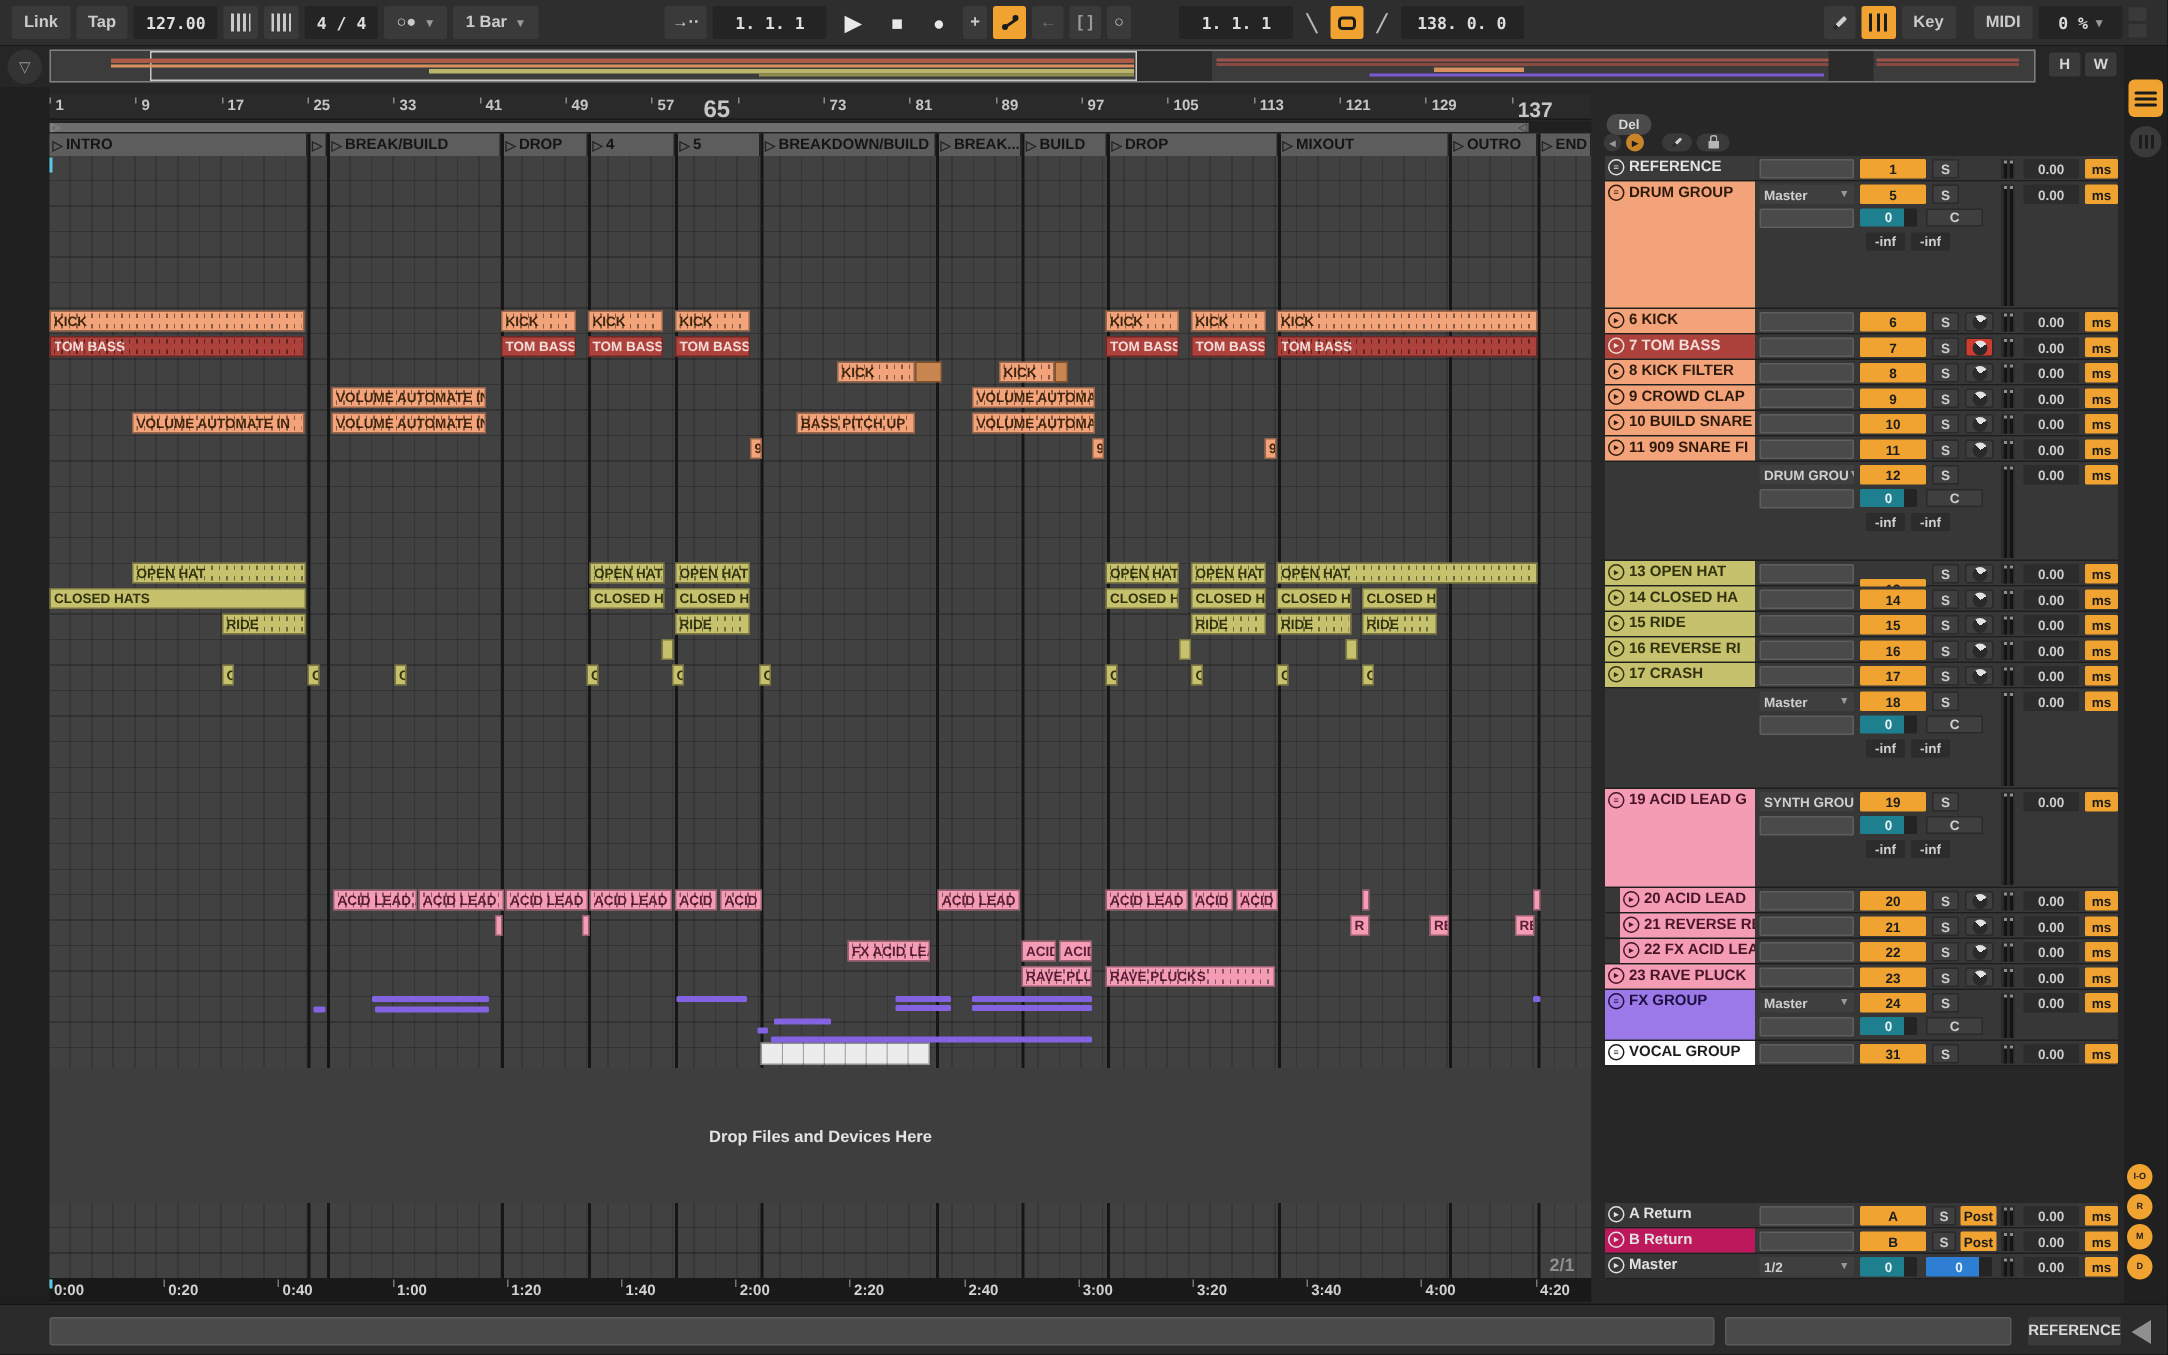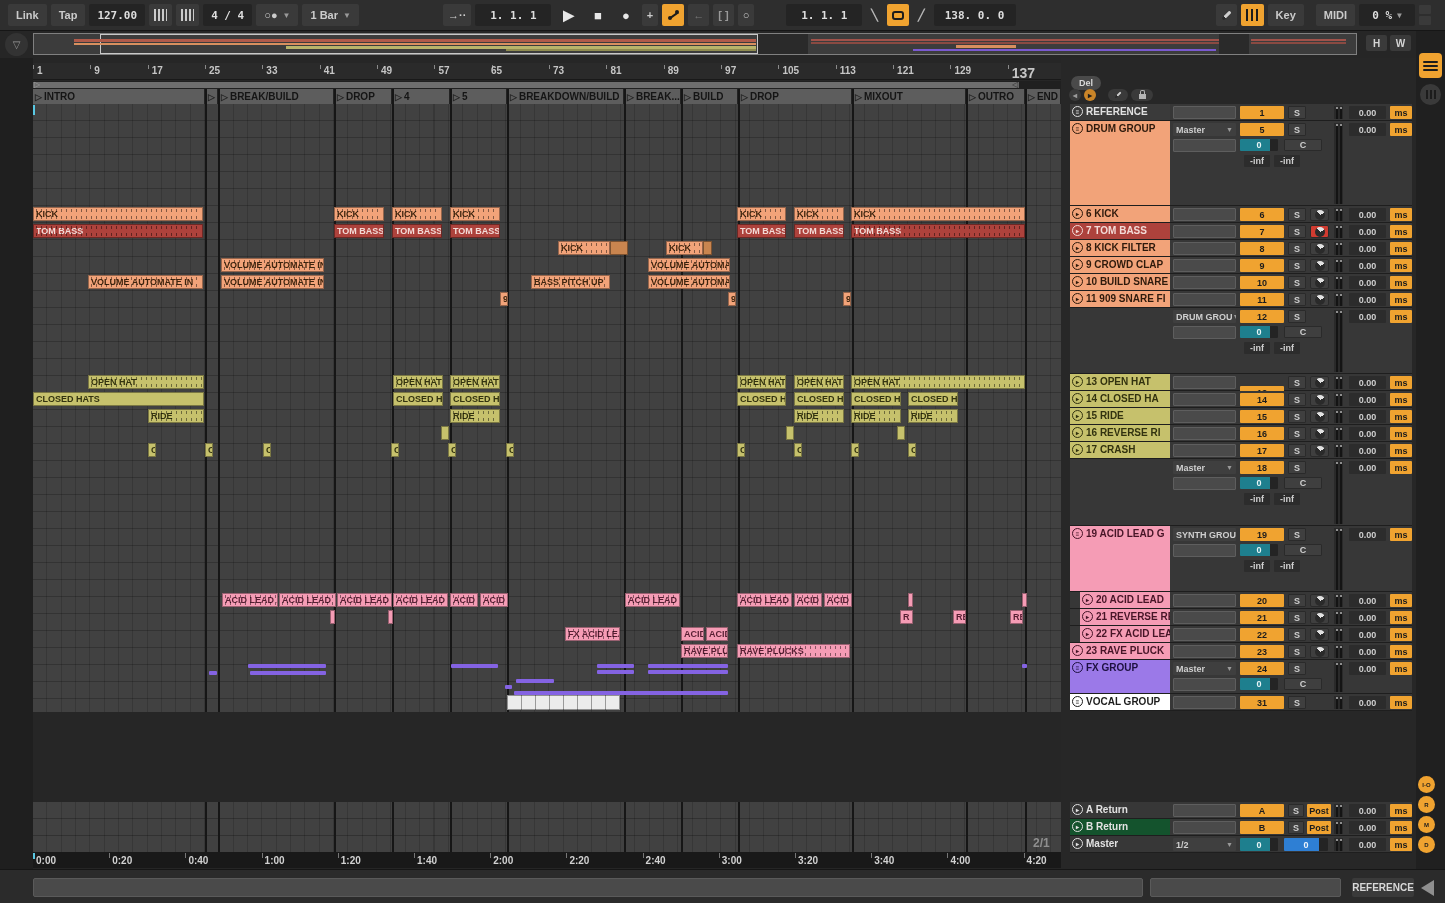--- a/index.html
+++ b/index.html
@@ -231,21 +231,21 @@
       <div style="position: absolute; left: 176.02px; top: 2px; color: rgb(198, 198, 198); font-size: 10px; font-weight: bold;">25</div>
       <div style="position: absolute; left: 229.36px; top: 2px; width: 1px; height: 4px; background: rgb(138, 138, 138);"></div>
       <div style="position: absolute; left: 233.36px; top: 2px; color: rgb(198, 198, 198); font-size: 10px; font-weight: bold;">33</div>
       <div style="position: absolute; left: 286.7px; top: 2px; width: 1px; height: 4px; background: rgb(138, 138, 138);"></div>
       <div style="position: absolute; left: 290.7px; top: 2px; color: rgb(198, 198, 198); font-size: 10px; font-weight: bold;">41</div>
       <div style="position: absolute; left: 344.04px; top: 2px; width: 1px; height: 4px; background: rgb(138, 138, 138);"></div>
       <div style="position: absolute; left: 348.04px; top: 2px; color: rgb(198, 198, 198); font-size: 10px; font-weight: bold;">49</div>
       <div style="position: absolute; left: 401.38px; top: 2px; width: 1px; height: 4px; background: rgb(138, 138, 138);"></div>
       <div style="position: absolute; left: 405.38px; top: 2px; color: rgb(198, 198, 198); font-size: 10px; font-weight: bold;">57</div>
       <div style="position: absolute; left: 458.72px; top: 2px; width: 1px; height: 4px; background: rgb(138, 138, 138);"></div>
-      <div style="position: absolute; left: 458px; top: 2px; color: rgb(198, 198, 198); font-size: 10px; font-weight: bold;">65</div>
+      <div style="position: absolute; left: 436px; top: 2px; color: rgb(198, 198, 198); font-size: 16px; font-weight: bold;">65</div>
       <div style="position: absolute; left: 516.06px; top: 2px; width: 1px; height: 4px; background: rgb(138, 138, 138);"></div>
       <div style="position: absolute; left: 520.06px; top: 2px; color: rgb(198, 198, 198); font-size: 10px; font-weight: bold;">73</div>
       <div style="position: absolute; left: 573.4px; top: 2px; width: 1px; height: 4px; background: rgb(138, 138, 138);"></div>
       <div style="position: absolute; left: 577.4px; top: 2px; color: rgb(198, 198, 198); font-size: 10px; font-weight: bold;">81</div>
       <div style="position: absolute; left: 630.74px; top: 2px; width: 1px; height: 4px; background: rgb(138, 138, 138);"></div>
       <div style="position: absolute; left: 634.74px; top: 2px; color: rgb(198, 198, 198); font-size: 10px; font-weight: bold;">89</div>
       <div style="position: absolute; left: 688.08px; top: 2px; width: 1px; height: 4px; background: rgb(138, 138, 138);"></div>
       <div style="position: absolute; left: 692.08px; top: 2px; color: rgb(198, 198, 198); font-size: 10px; font-weight: bold;">97</div>
       <div style="position: absolute; left: 745.42px; top: 2px; width: 1px; height: 4px; background: rgb(138, 138, 138);"></div>
       <div style="position: absolute; left: 749.42px; top: 2px; color: rgb(198, 198, 198); font-size: 10px; font-weight: bold;">105</div>
@@ -310,20 +310,21 @@
       <div class="marker" style="left: 934px; width: 58px;">
         <span class="tri">▷</span>
         <span>OUTRO</span>
       </div>
       <div class="marker" style="left: 993px; width: 35px;">
         <span class="tri">▷</span>
         <span>END</span>
       </div>
     </div>
   <div id="grid"></div>
+  <div id="dropzone"><span>Drop Files and Devices Here</span></div>
   <div id="retlanes"></div>
   <div id="gridlabel">2/1</div>
   <div id="timeruler">
       <div style="position: absolute; left: 0px; top: 1px; width: 1px; height: 5px; background: rgb(119, 119, 119);"></div>
       <div style="position: absolute; left: 3px; top: 3px; color: rgb(210, 210, 210); font-size: 10px; font-weight: bold;">0:00</div>
       <div style="position: absolute; left: 76.2px; top: 1px; width: 1px; height: 5px; background: rgb(119, 119, 119);"></div>
       <div style="position: absolute; left: 79.2px; top: 3px; color: rgb(210, 210, 210); font-size: 10px; font-weight: bold;">0:20</div>
       <div style="position: absolute; left: 152.4px; top: 1px; width: 1px; height: 5px; background: rgb(119, 119, 119);"></div>
       <div style="position: absolute; left: 155.4px; top: 3px; color: rgb(210, 210, 210); font-size: 10px; font-weight: bold;">0:40</div>
       <div style="position: absolute; left: 228.6px; top: 1px; width: 1px; height: 5px; background: rgb(119, 119, 119);"></div>
@@ -876,21 +877,21 @@
       <div class="cell num" style="left: 1240px; top: 804px; width: 44px; height: 13px; position: absolute;">A</div>
       <div class="cell sbtn" style="left: 1288px; top: 804px; width: 16px; height: 13px; position: absolute;">S</div>
       <div class="cell msbtn" style="left: 1307px; top: 804px; width: 24px; height: 13px; position: absolute;">Post</div>
       <div class="meter" style="left: 1334px; top: 804px; height: 13px; position: absolute;">
         <i></i>
         <i></i>
       </div>
       <div class="cell dark" style="left: 1349px; top: 804px; width: 37px; height: 13px; position: absolute;">0.00</div>
       <div class="cell msbtn" style="left: 1390px; top: 804px; width: 22px; height: 13px; position: absolute;">ms</div>
       <div class="prow" style="left: 1070px; top: 819px; width: 342px; height: 17px; position: absolute;"></div>
-      <div class="namebox" style="left: 1070px; top: 819px; width: 100px; height: 16px; background: #14532d; color: rgb(226, 226, 226); position: absolute;">
+      <div class="namebox" style="left: 1070px; top: 819px; width: 100px; height: 16px; background: #be185d; color: rgb(226, 226, 226); position: absolute;">
         <span class="cicon">▸</span>
         <span>B Return</span>
       </div>
       <div class="cell inbox" style="left: 1173px; top: 821px; width: 63px; height: 13px; position: absolute;"></div>
       <div class="cell num" style="left: 1240px; top: 821px; width: 44px; height: 13px; position: absolute;">B</div>
       <div class="cell sbtn" style="left: 1288px; top: 821px; width: 16px; height: 13px; position: absolute;">S</div>
       <div class="cell msbtn" style="left: 1307px; top: 821px; width: 24px; height: 13px; position: absolute;">Post</div>
       <div class="meter" style="left: 1334px; top: 821px; height: 13px; position: absolute;">
         <i></i>
         <i></i>

